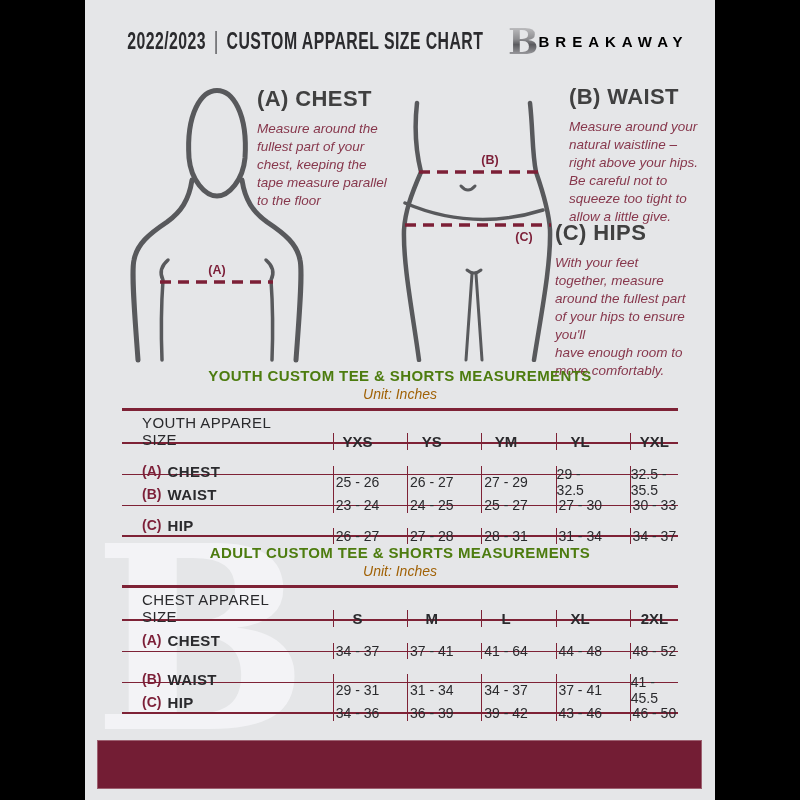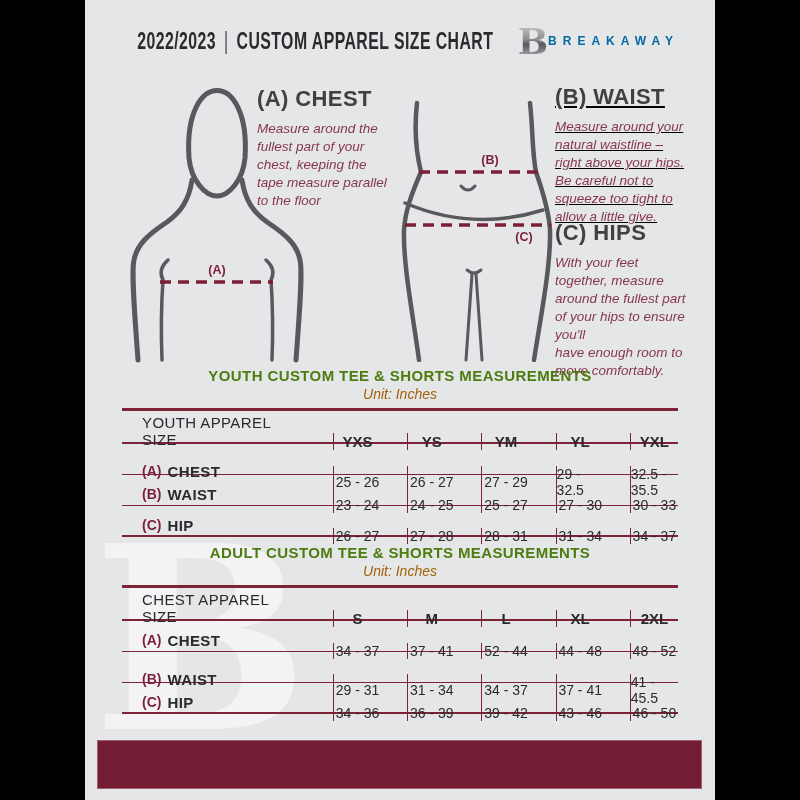--- a/index.html
+++ b/index.html
@@ -28,34 +28,34 @@
     white-space:nowrap;letter-spacing:.5px;
   }
   .main-title .divider{font-weight:300;color:#4a4a4e;margin:0 9px;}
   .logo-letter{
     font-family:"DejaVu Serif", serif;
     font-size:36px;font-weight:700;line-height:1;
     background:linear-gradient(180deg,#cfcfd1 0%,#8d8d90 45%,#5a5a5e 60%,#b9b9bc 100%);
     -webkit-background-clip:text;background-clip:text;color:transparent;
   }
   .brand{
-    font-size:12px;font-weight:700;color:#0369a1;letter-spacing:6px;white-space:nowrap;
+    font-size:15px;font-weight:700;color:#000000;letter-spacing:6px;white-space:nowrap;
   }
   
   .guide-heading{
     font-size:22px;font-weight:700;color:#404040;letter-spacing:.4px;
   }
   .guide-body{
     margin-top:8px;
     font-size:13.5px;font-style:italic;font-weight:500;
     color:#87374c;line-height:1.34;
     white-space:pre-line;
   }
   .chest-text{position:absolute;left:172px;top:86px;width:170px;}
-  .waist-text{position:absolute;left:470px;top:84px;width:150px;text-decoration:underline;}
+  .waist-text{position:absolute;left:484px;top:84px;width:150px;}
   .hips-text{position:absolute;left:470px;top:220px;width:152px;}
   .figure-left{position:absolute;left:38px;top:78px;}
   .figure-right{position:absolute;left:308px;top:100px;}
   .fig-label{font-weight:700;font-size:12.5px;fill:#7c1f38;font-family:"Liberation Sans",sans-serif;}
   
   .watermark{
     position:absolute;left:8px;top:512px;
     font-family:"DejaVu Serif", serif;font-weight:700;
     font-size:255px;line-height:1;
     color:rgba(250,251,253,0.65);
@@ -235,21 +235,21 @@
         <div class="td size-col">XL</div>
         <div class="td size-col">2XL</div>
       </div>
       <div class="tr data-row">
         <div class="td label-td">
           <span class="prefix">(A)</span>
           <span class="row-label">CHEST</span>
         </div>
         <div class="td val-td">34 - 37</div>
         <div class="td val-td">37 - 41</div>
-        <div class="td val-td">52 - 44</div>
+        <div class="td val-td">41 - 64</div>
         <div class="td val-td">44 - 48</div>
         <div class="td val-td">48 - 52</div>
       </div>
       <div class="tr data-row">
         <div class="td label-td">
           <span class="prefix">(B)</span>
           <span class="row-label">WAIST</span>
         </div>
         <div class="td val-td">29 - 31</div>
         <div class="td val-td">31 - 34</div>

